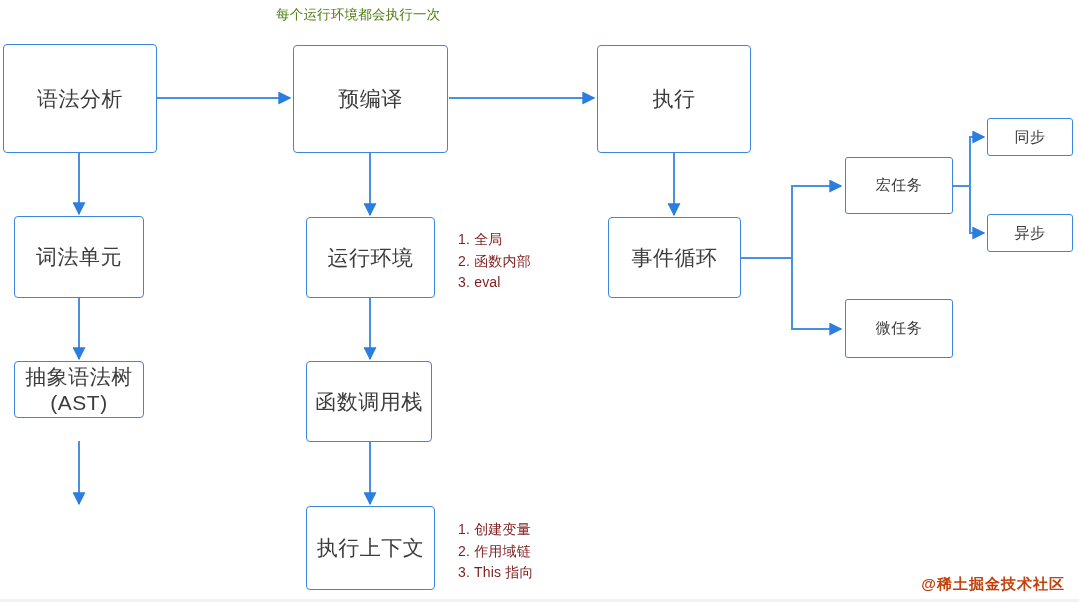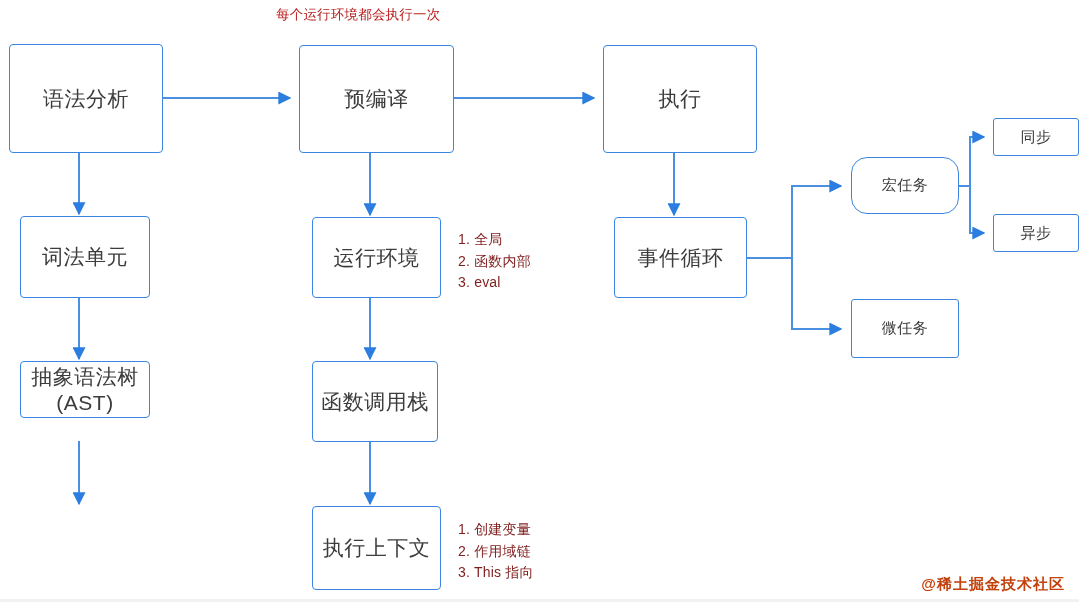--- a/index.html
+++ b/index.html
@@ -34,29 +34,28 @@
     display: flex;
     align-items: center;
     justify-content: center;
     text-align: center;
     color: #3c3c3c;
     font-size: 21px;
     line-height: 1.22;
     letter-spacing: 0.5px;
     white-space: pre-line;
     z-index: 2;
-    margin-left: 6px;
   }
   .node.small {
     font-size: 15px;
     border-radius: 3px;
   }
   .caption {
     position: absolute;
-    color: #b91c1c;
+    color: #4d7c0f;
     font-size: 13.5px;
     line-height: 1.35;
     letter-spacing: 0.2px;
     white-space: pre-line;
     z-index: 3;
   }
   .note-list {
     position: absolute;
     color: #7f1d1d;
     font-size: 14px;
@@ -143,21 +142,21 @@
   <div class="node" style="left:608px; top:217px; width:133px; height:81px;">事件循环</div>
 
   <div class="node" style="left:14px; top:361px; width:130px; height:57px;">抽象语法树
 (AST)</div>
 
   <div class="node" style="left:306px; top:361px; width:126px; height:81px;">函数调用栈</div>
 
 
   <div class="node" style="left:306px; top:506px; width:129px; height:84px;">执行上下文</div>
 
-  <div class="node small" style="left:845px; top:157px; width:108px; height:57px;border-radius:16px;">宏任务</div>
+  <div class="node small" style="left:845px; top:157px; width:108px; height:57px;">宏任务</div>
 
   <div class="node small" style="left:845px; top:299px; width:108px; height:59px;">微任务</div>
 
   <div class="node small" style="left:987px; top:118px; width:86px; height:38px;">同步</div>
 
   <div class="node small" style="left:987px; top:214px; width:86px; height:38px;">异步</div>
 
   <div class="note-list" style="left:458px; top:229px;">
     <div class="note-line">1. 全局</div>
     <div class="note-line">2. 函数内部</div>

